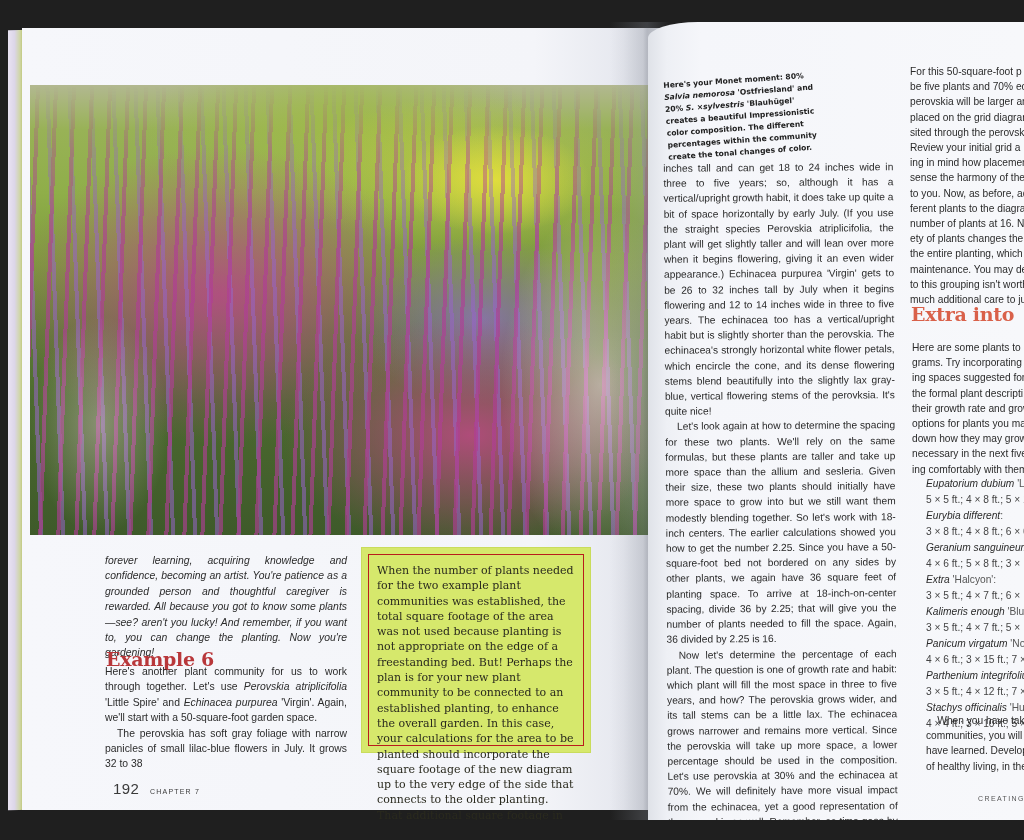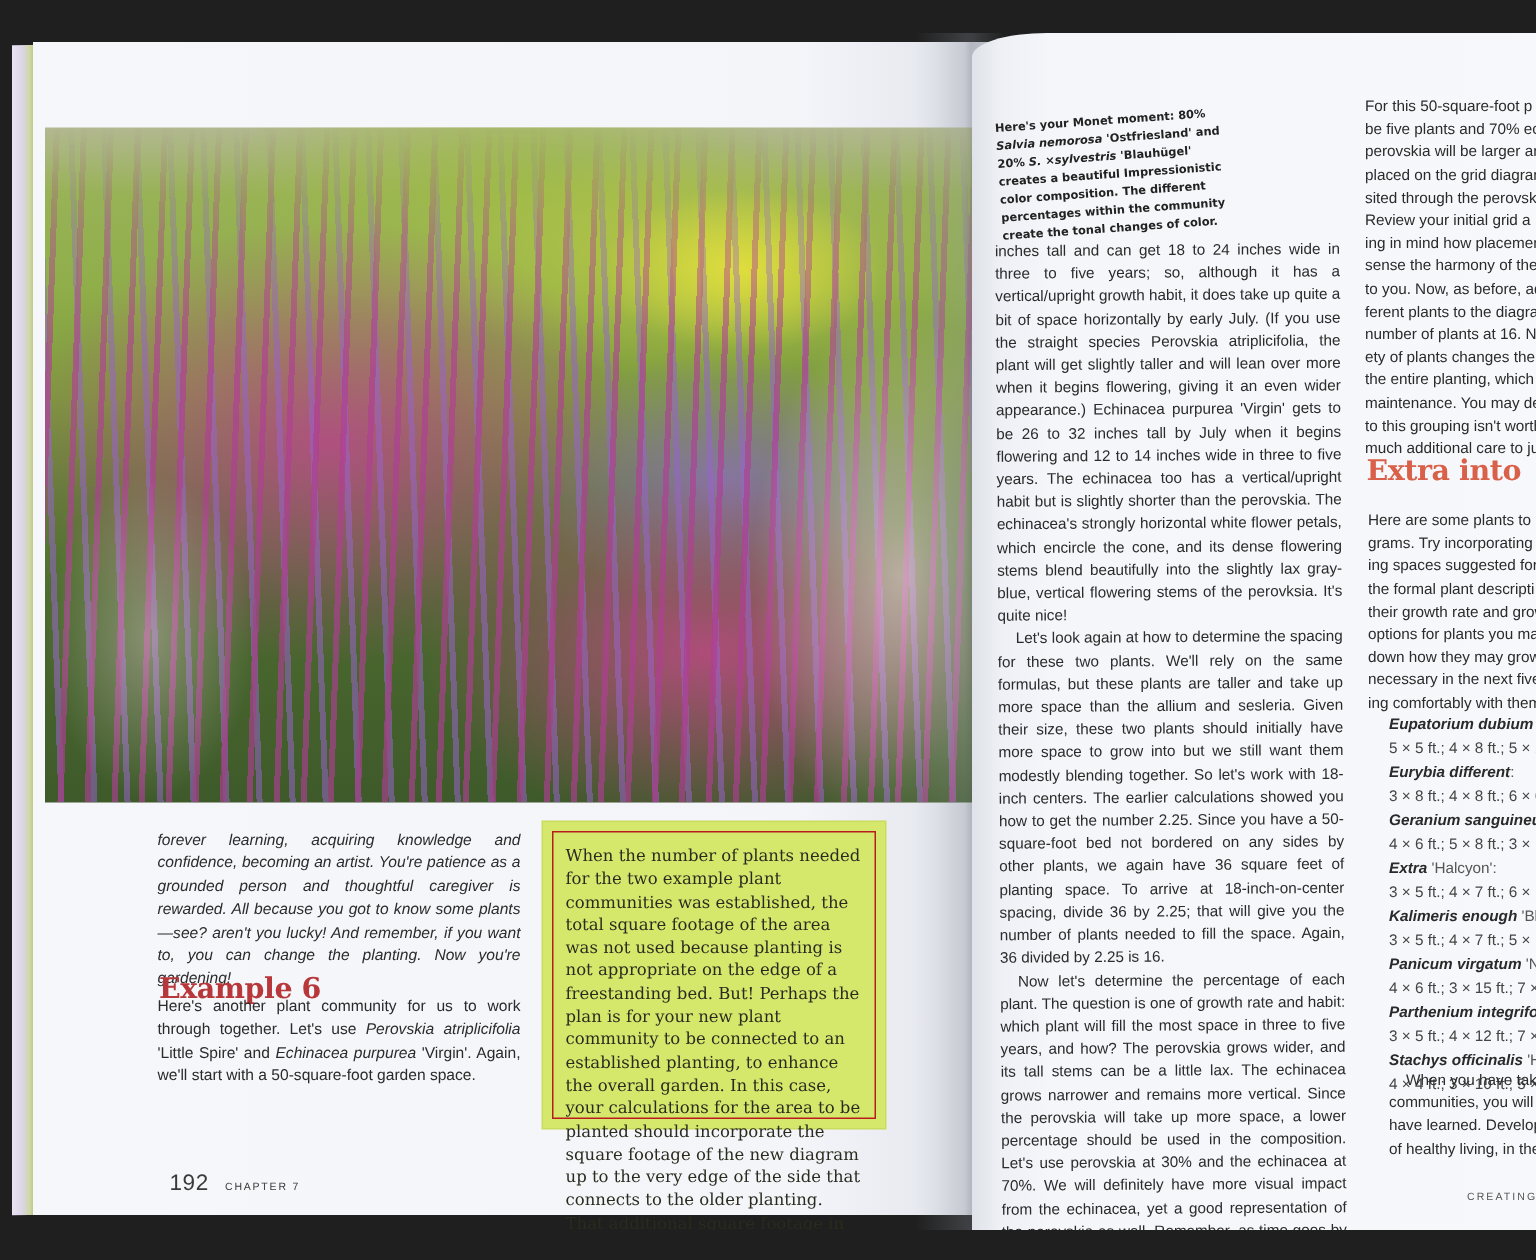--- a/index.html
+++ b/index.html
@@ -87,21 +87,21 @@
   .rcol1 { left:666px; top:160px; width:230px; font-size:10.2px; line-height:15.2px; transform:rotate(-.4deg); }
   .rcol2 { left:910px; top:64px; width:130px; font-size:10.2px; line-height:15.2px; }
 
   .extra-heading {
     position:absolute; left:911px; top:303px; font-family:"DejaVu Serif", serif; font-weight:bold;
     font-size:19px; color:#d9614a; letter-spacing:-.3px; white-space:nowrap;
   }
   .rcol3 { left:912px; top:340px; width:130px; font-size:10.2px; line-height:15.2px; white-space:nowrap; text-align:left; }
 
   .plant-list { position:absolute; left:926px; top:476px; width:110px; font-size:10.2px; line-height:16px; white-space:nowrap; }
-  .plant-list .pname { font-weight:bold; font-style:italic; color:#2a2a2a; }
+  .plant-list .pname { font-weight:normal; font-style:italic; color:#2a2a2a; }
   .plant-list .pcult { color:#555; }
   .plant-list .pdims { color:#444; }
 
   .rcol4 { left:926px; top:713px; width:110px; font-size:10.2px; line-height:15.2px; white-space:nowrap; text-align:left; }
 
   .right-folio { position:absolute; left:978px; top:795px; font-size:7px; letter-spacing:1.4px; color:#555; white-space:nowrap; }
 
   .spine-shadow { position:absolute; left:610px; top:22px; width:60px; height:800px;
     background:linear-gradient(90deg,rgba(0,0,0,0) 0%,rgba(150,155,165,.25) 55%,rgba(120,125,135,.35) 62%,rgba(0,0,0,0) 100%); pointer-events:none; }
 
@@ -125,20 +125,21 @@
 </div>
 
 <div class="col-text left-col">
   <p>forever learning, acquiring knowledge and confidence, becoming an artist. You're patience as a grounded person and thoughtful caregiver is rewarded. All because you got to know some plants—see? aren't you lucky! And remember, if you want to, you can change the planting. Now you're gardening!</p>
 </div>
 
 <div class="example-heading">Example 6</div>
 
 <div class="col-text left-col2">
   <p id="ex2p1">Here's another plant community for us to work through together. Let's use <i>Perovskia atriplicifolia</i> 'Little Spire' and <i>Echinacea purpurea</i> 'Virgin'. Again, we'll start with a 50-square-foot garden space.</p>
+  <p>The perovskia has soft gray foliage with narrow panicles of small lilac-blue flowers in July. It grows 32 to 38</p>
 </div>
 
 <div class="callout-box">
   <div class="callout-inner">When the number of plants needed for the two example plant communities was established, the total square footage of the area was not used because planting is not appropriate on the edge of a freestanding bed. But! Perhaps the plan is for your new plant community to be connected to an established planting, to enhance the overall garden. In this case, your calculations for the area to be planted should incorporate the square footage of the new diagram up to the very edge of the side that connects to the older planting. That additional square footage in the new diagram will give you enough plants to connect the two plantings together.</div>
 </div>
 
 <div class="folio">
   <span class="num">192</span>
   <span class="chap">CHAPTER 7</span>
 </div>

